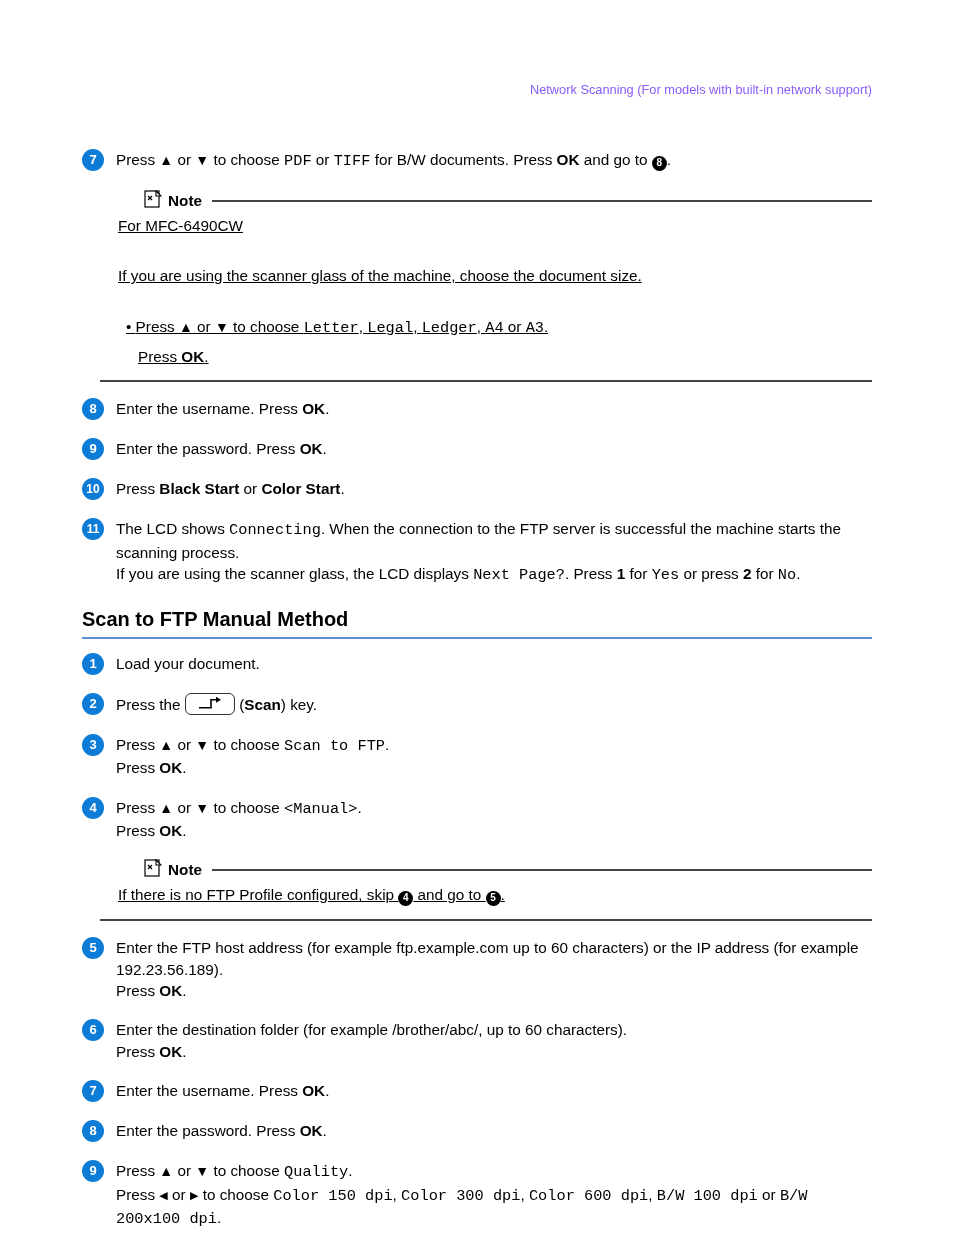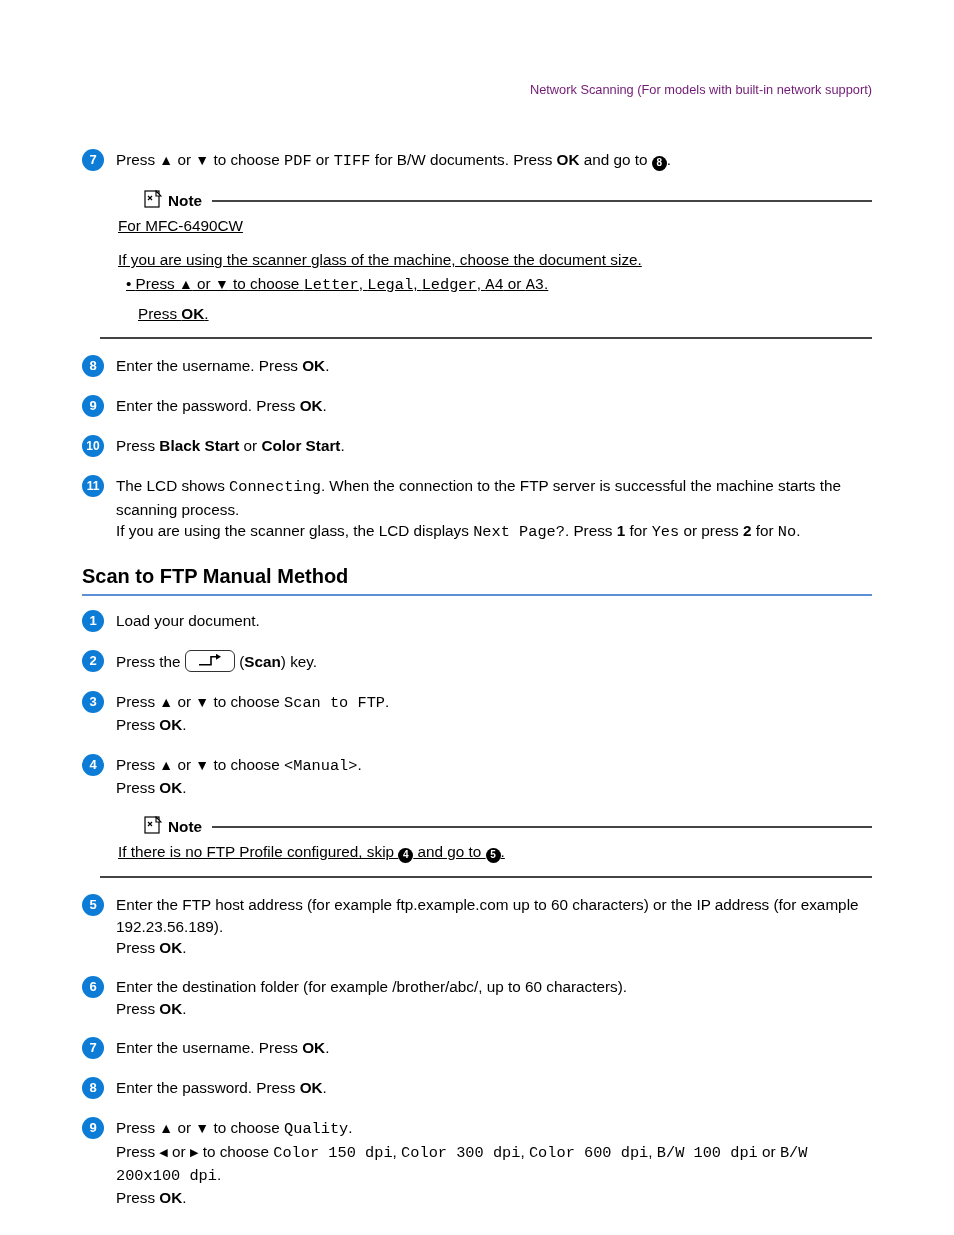--- a/index.html
+++ b/index.html
@@ -1,20 +1,20 @@
 <!DOCTYPE html>
 <html><head>
 <meta charset="utf-8">
 <style>
   html,body{margin:0;padding:0;background:#fff;}
   .page{width:954px;height:1235px;position:relative;
         font-family:Arial,Helvetica,sans-serif;font-size:15.3px;
         color:#000;}
   .content{position:absolute;left:82px;top:82px;width:790px;}
-  .header{position:absolute;right:0;top:0;font-size:12.8px;color:#701a75;}
+  .header{position:absolute;right:0;top:0;font-size:12.8px;color:#8b5cf6;}
   .body{padding-top:58px;}
   .step{display:flex;margin:9px 0 18px 0;line-height:1.4;}
   .num{flex:none;width:22px;height:22px;border-radius:11px;background:#0d7cd6;
        color:#fff;font-size:13px;font-weight:bold;display:flex;
        align-items:center;justify-content:center;margin-right:12px;
        position:relative;top:0px;}
   .num.wide{font-size:12px;}
   .txt{flex:1;}
   .mono{font-family:"Courier New",monospace;}
   b{font-weight:bold;}
@@ -62,22 +62,22 @@
                 <rect x="1" y="1" width="14" height="16" fill="none" stroke="#000" stroke-width="1.2"></rect>
                 <path d="M12 1 L17 6 L12 6 Z" fill="#fff" stroke="#000" stroke-width="1.1"></path>
                 <path d="M4 6 L8 10 M8 6 L4 10" stroke="#000" stroke-width="1.2"></path>
               </svg>
           </span>
           <b>Note</b>
           <div class="note-rule"></div>
         </div>
         <div class="note-body">
           <div>For MFC-6490CW</div>
-          <div style="margin-top:10px">If you are using the scanner glass of the machine, choose the document size.</div>
-          <div class="bul" style="margin-top:0">
+          <div style="margin-top:26px">If you are using the scanner glass of the machine, choose the document size.</div>
+          <div class="bul" style="margin-top:27px">
             <span>Press </span><span class="arrow">▲</span><span> or </span><span class="arrow">▼</span><span> to choose </span><span class="mono">Letter</span><span>, </span><span class="mono">Legal</span><span>, </span><span class="mono">Ledger</span><span>, </span><span class="mono">A4</span><span> or </span><span class="mono">A3</span><span>.</span>
           </div>
           <div class="indent"><span>Press </span><b>OK</b><span>.</span></div>
         </div>
         <div class="note-end"></div>
       </div>
 
       <div class="step">
         <div class="num">8</div>
         <div class="txt"><span>Enter the username. Press </span><b>OK</b><span>.</span></div>

